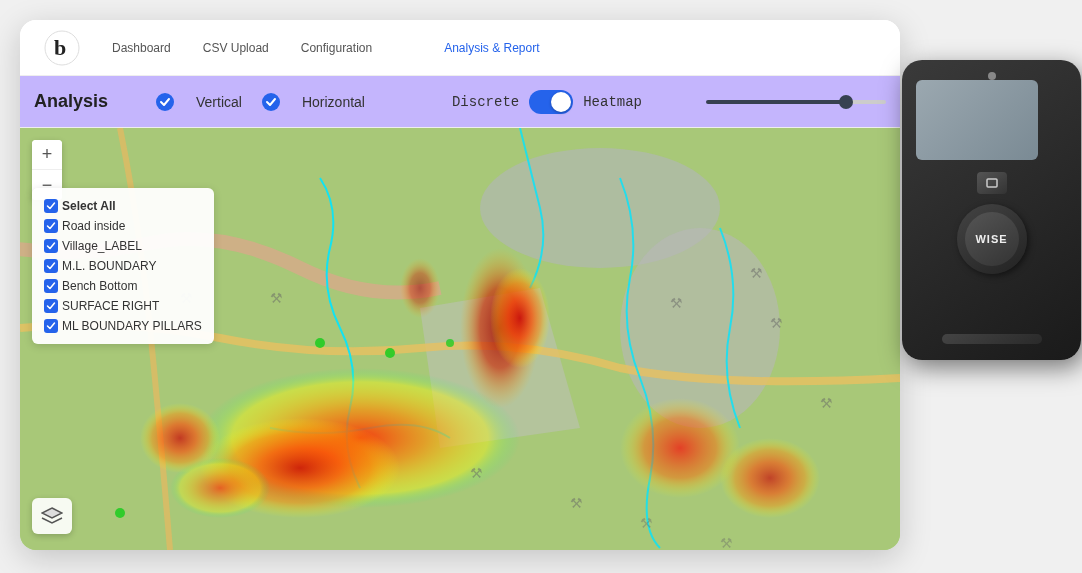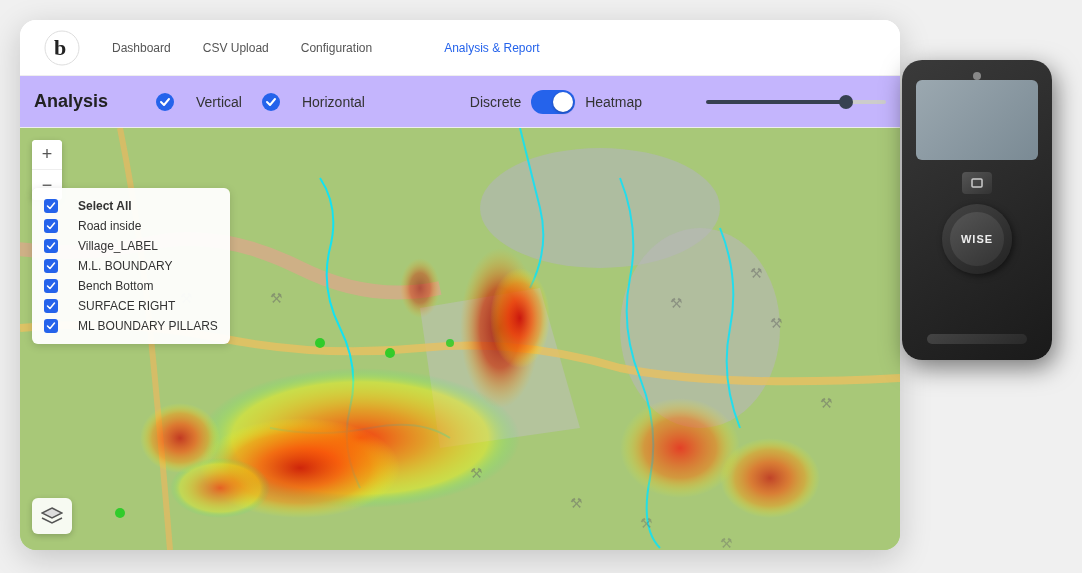--- a/index.html
+++ b/index.html
@@ -98,20 +98,21 @@
 
     .toggle-section {
       display: flex;
       align-items: center;
       gap: 10px;
       margin-left: auto;
     }
     .toggle-label {
       font-size: 14px;
       color: #333;
+      font-family: Liberation Mono, monospace;
     }
     .toggle-switch {
       width: 44px;
       height: 24px;
       background: #2563eb;
       border-radius: 12px;
       position: relative;
       cursor: pointer;
     }
     .toggle-thumb {
@@ -209,21 +210,21 @@
       background: rgba(255,255,255,0.95);
       border-radius: 6px;
       padding: 8px 12px;
       box-shadow: 0 2px 8px rgba(0,0,0,0.15);
       z-index: 10;
       min-width: 160px;
     }
     .legend-item {
       display: flex;
       align-items: center;
-      gap: 20px;
+      gap: 4px;
       padding: 3px 0;
       font-size: 12px;
       color: #333;
     }
     .legend-checkbox {
       width: 14px;
       height: 14px;
       border-radius: 3px;
       background: #2563eb;
       display: flex;
@@ -254,21 +255,21 @@
     
     .wise-device {
       position: absolute;
       right: 20px;
       top: 60px;
       width: 160px;
       height: 320px;
       z-index: 20;
     }
     .device-body {
-      width: 150px;
+      width: 179px;
       height: 300px;
       background: linear-gradient(145deg, #3a3a3a, #1a1a1a);
       border-radius: 20px;
       position: relative;
       box-shadow: 4px 8px 24px rgba(0,0,0,0.5), -2px -2px 8px rgba(255,255,255,0.05);
     }
     .device-screen {
       position: absolute;
       top: 20px;
       left: 14px;

